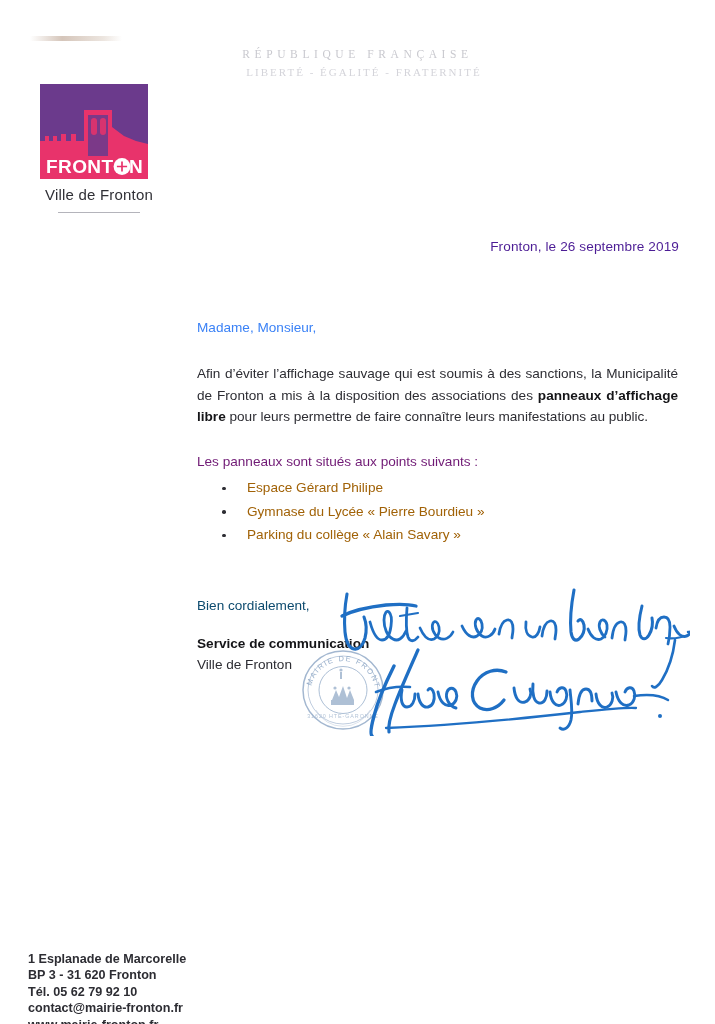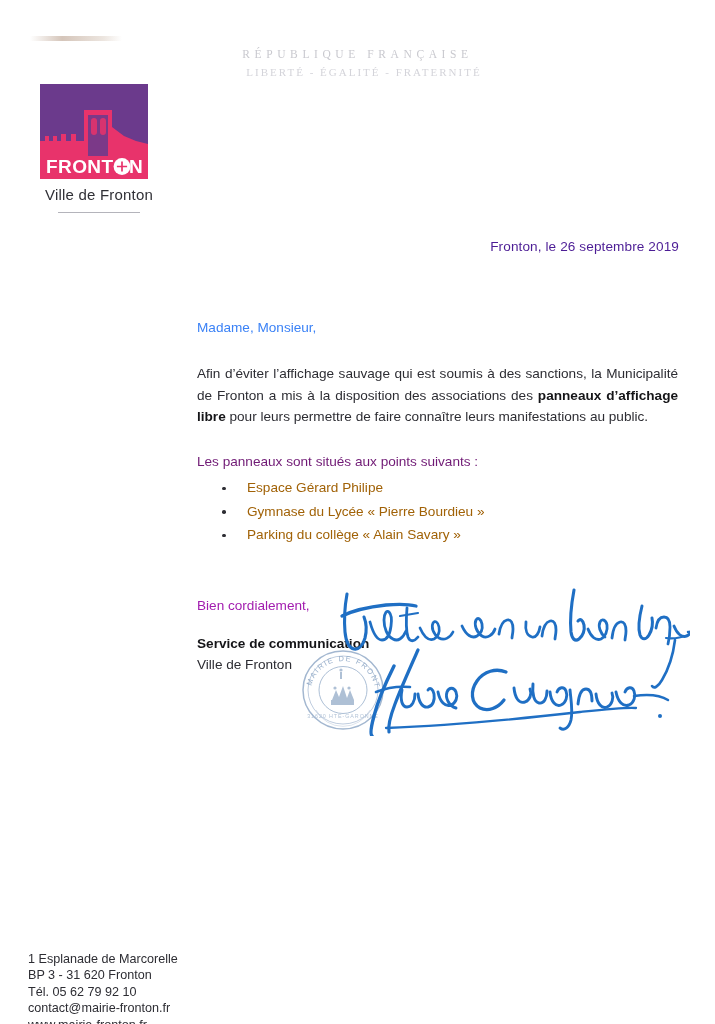--- a/index.html
+++ b/index.html
@@ -145,21 +145,21 @@
     height: 3.6px;
     border-radius: 50%;
     background: #2d2d33;
   }
 
   .closing {
     position: absolute;
     left: 197px;
     top: 562px;
     font-size: 13.6px;
-    color: #a21caf;
+    color: #0c4a6e;
   }
   .sig-dept {
     position: absolute;
     left: 197px;
     top: 600px;
     font-size: 13.6px;
     font-weight: bold;
     color: #151518;
   }
   .sig-city {
@@ -190,21 +190,21 @@
 
   
   .footer {
     position: absolute;
     left: 28px;
     top: 915px;
     font-size: 12.6px;
     line-height: 16.4px;
     color: #2d2d33;
   }
-  .footer div { white-space: nowrap; }
+  .footer div { white-space: nowrap; font-weight: bold; }
 </style>
 </head>
 <body>
 
 <div id="page">
 
   <div class="scan-smudge"></div>
 
   <div class="rf-block">
     <div class="rf-title">RÉPUBLIQUE FRANÇAISE</div>

